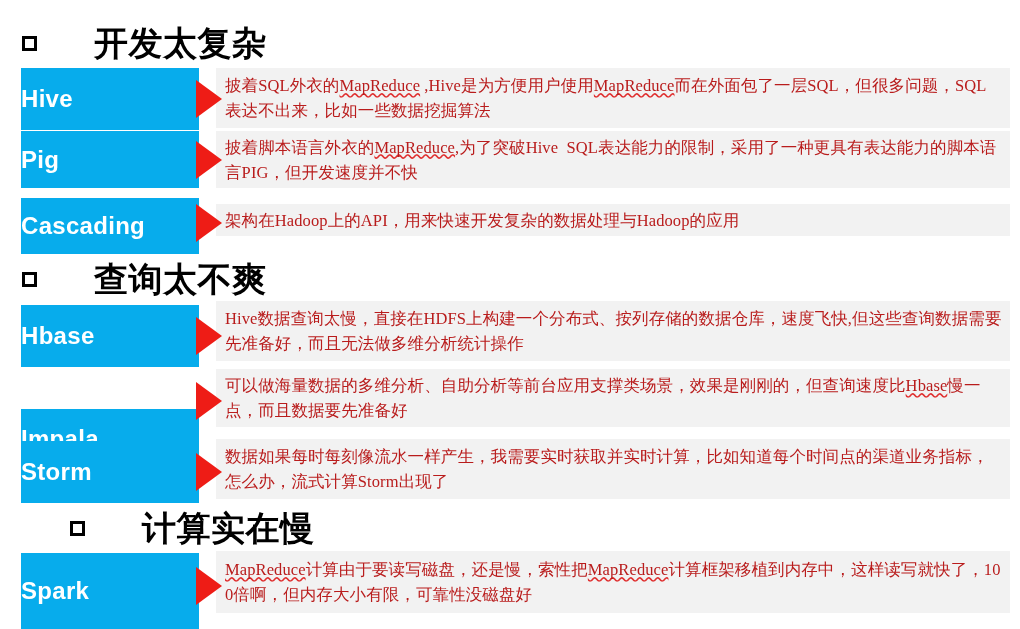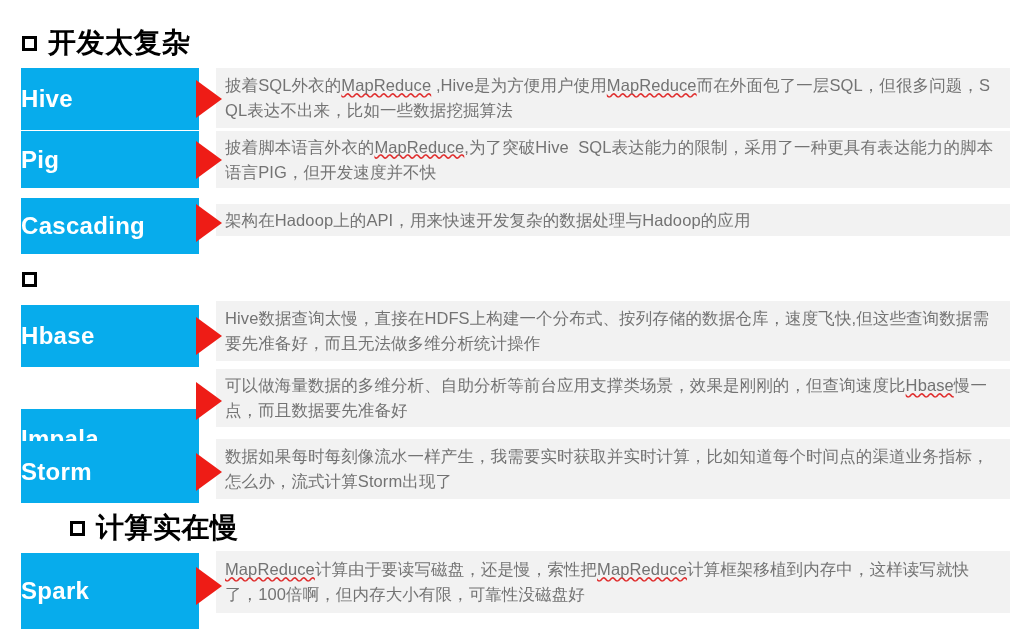--- a/index.html
+++ b/index.html
@@ -33,26 +33,27 @@
   }
   .bullet-square {
     width: 15px;
     height: 15px;
     border: 3px solid #000000;
     box-sizing: border-box;
     background: #ffffff;
     flex: none;
   }
   .section-title {
-    font-size: 28px;
+    font-size: 34px;
     font-weight: bold;
     color: #000000;
     letter-spacing: 0.5px;
     line-height: 1;
     white-space: nowrap;
+    margin-left: 46px;
   }
 
   
   .row {
     position: absolute;
     left: 0;
     width: 1020px;
   }
 
   .label-box {
@@ -91,23 +92,24 @@
     width: 794px;
     background: #F2F2F2;
     box-sizing: border-box;
     padding: 5px 8px 5px 9px;
     display: flex;
     align-items: center;
   }
   .desc-text {
     font-size: 16.5px;
     line-height: 25px;
-    color: #737373;
+    color: #b91c1c;
     letter-spacing: 0.1px;
     word-break: break-all;
+    font-family: Liberation Serif, serif;
   }
   .sq {
     text-decoration: underline;
     text-decoration-color: #E03030;
     text-decoration-style: wavy;
     text-decoration-skip-ink: none;
     text-underline-offset: 1px;
   }
 </style>
 </head>
@@ -149,20 +151,21 @@
       <span class="label-text">Cascading</span>
     </div>
     <div class="arrow" style="top:6px;"></div>
     <div class="desc-panel" style="top:6px; height:32px;">
       <div class="desc-text">架构在Hadoop上的API，用来快速开发复杂的数据处理与Hadoop的应用</div>
     </div>
   </div>
 
   <div class="section-head" style="top:262px;">
     <span class="bullet-square"></span>
+    <span class="section-title">查询太不爽</span>
   </div>
 
   <div class="row" style="top:305px;">
     <div class="label-box" style="top:0; height:62px;">
       <span class="label-text">Hbase</span>
     </div>
     <div class="arrow" style="top:12px;"></div>
     <div class="desc-panel" style="top:-4px; height:60px;">
       <div class="desc-text">Hive数据查询太慢，直接在HDFS上构建一个分布式、按列存储的数据仓库，速度飞快,但这些查询数据需要先准备好，而且无法做多维分析统计操作</div>
     </div>

